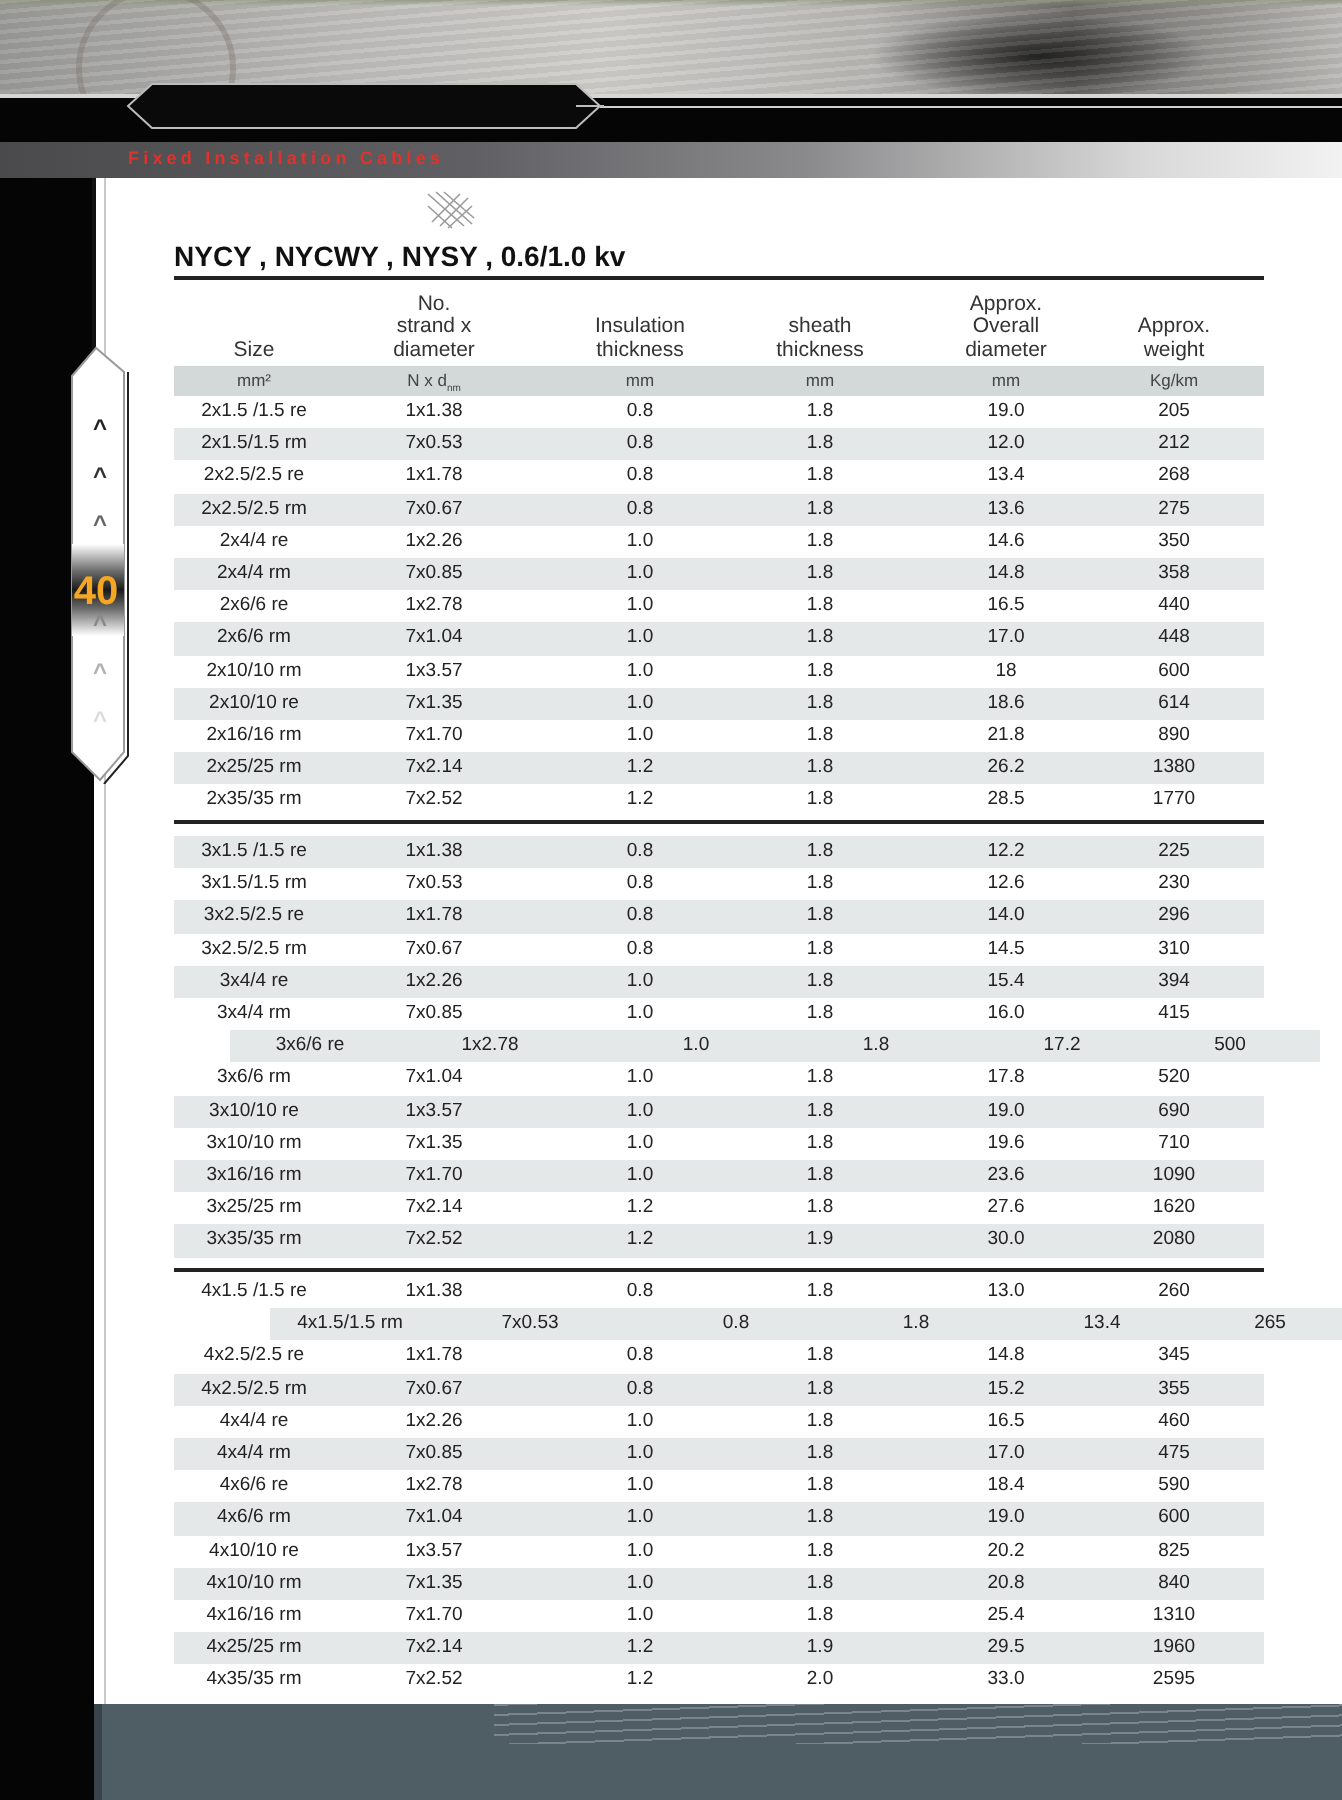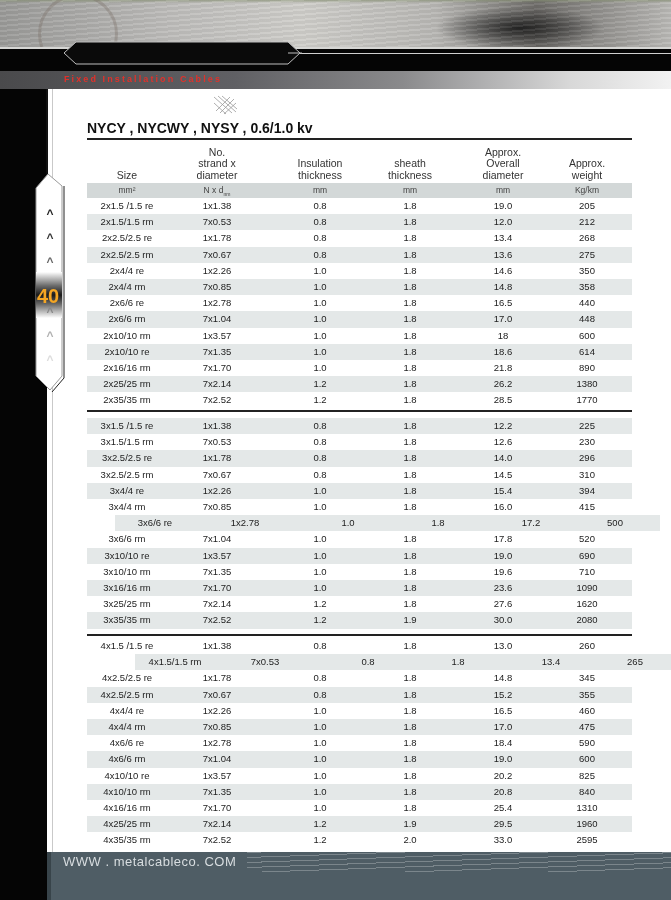--- a/index.html
+++ b/index.html
@@ -531,14 +531,13 @@
       <div class="cell c2">1.2</div>
       <div class="cell c3">2.0</div>
       <div class="cell c4">33.0</div>
       <div class="cell c5">2595</div>
     </div>
   </div>
 
 <div class="footer">
   <div class="footer-edge"></div>
   <div class="footer-lines"></div>
-  <div class="footer-url">WWW . metalcableco. COM</div>
 </div>
 
 </body></html>

